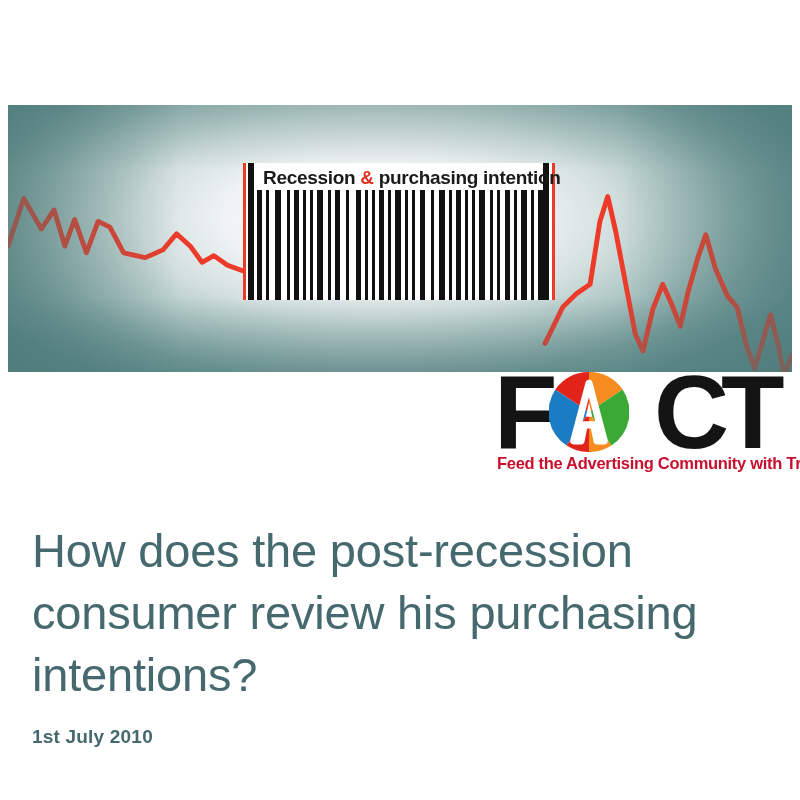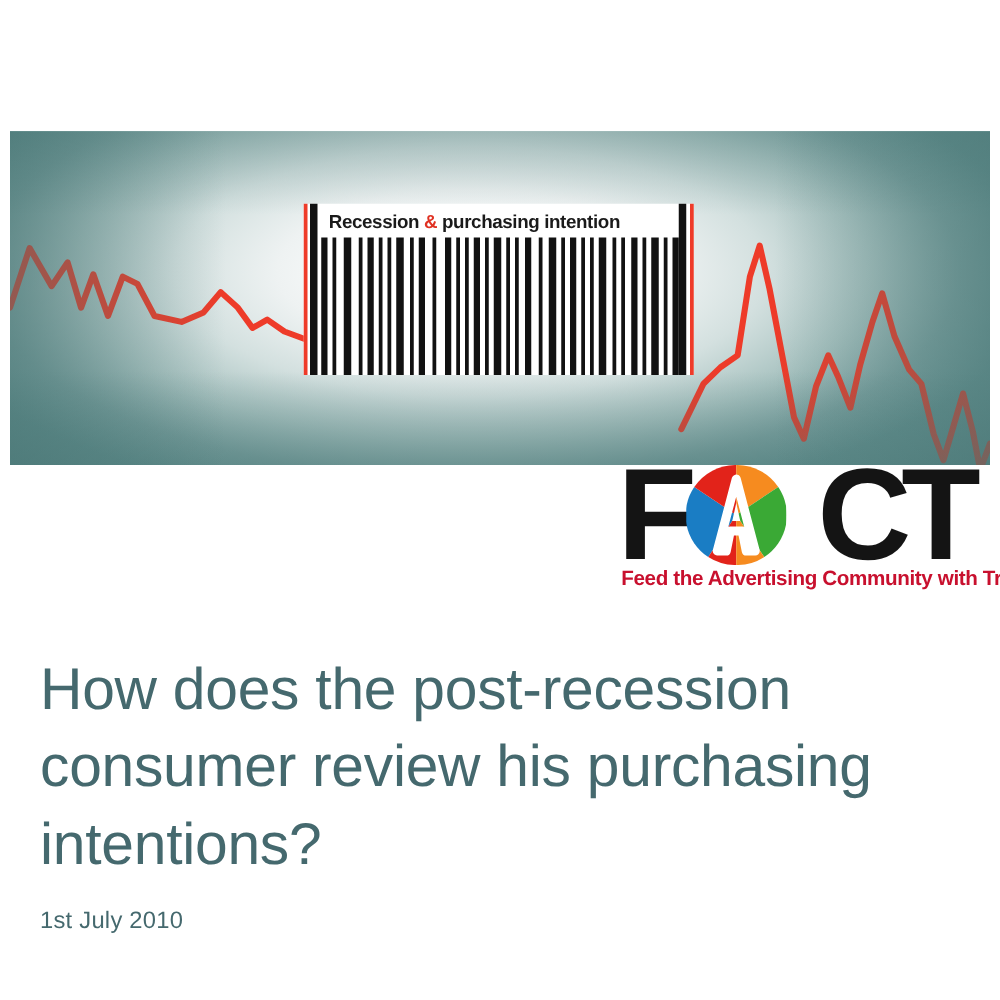--- a/index.html
+++ b/index.html
@@ -72,21 +72,21 @@
     background: #ffffff;
   }
   .bc-label {
     position: absolute;
     left: 20px;
     top: 2px;
     height: 26px;
     line-height: 26px;
     font-family: "Liberation Sans", sans-serif;
     font-weight: bold;
-    font-size: 15px;
+    font-size: 19px;
     letter-spacing: -0.3px;
     color: #1a1a1a;
     white-space: nowrap;
   }
   .bc-label .amp { color: #e03223; }
 
   .bc-bars {
     position: absolute;
     left: 0;
     top: 27px;
@@ -183,21 +183,21 @@
     font-family: "Liberation Sans", sans-serif;
     font-weight: normal;
     font-size: 47px;
     line-height: 1.32;
     color: #45696e;
     letter-spacing: -0.2px;
   }
   .slide-date {
     margin: 20px 0 0 0;
     font-family: "Liberation Sans", sans-serif;
-    font-weight: normal;
+    font-weight: bold;
     font-size: 19px;
     color: #45696e;
     letter-spacing: 0.2px;
   }
 </style>
 </head>
 <body>
 
 <div class="slide">
 

